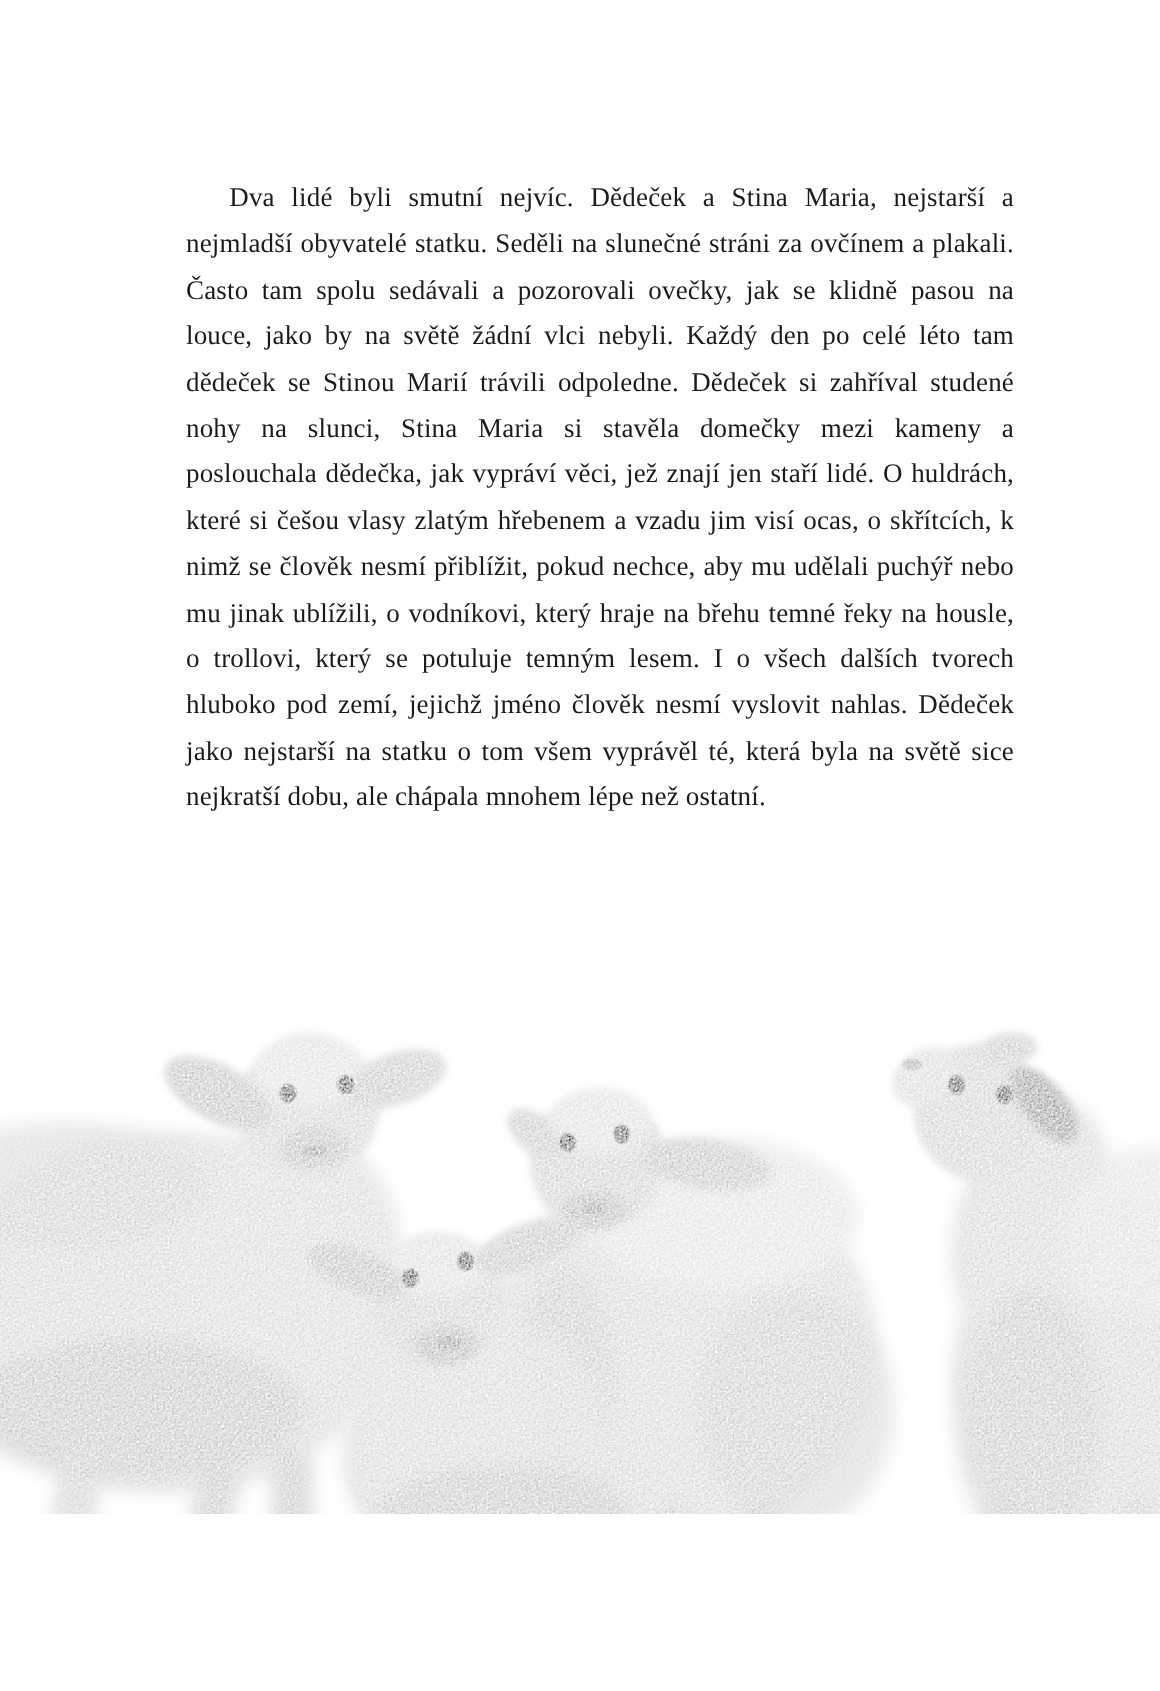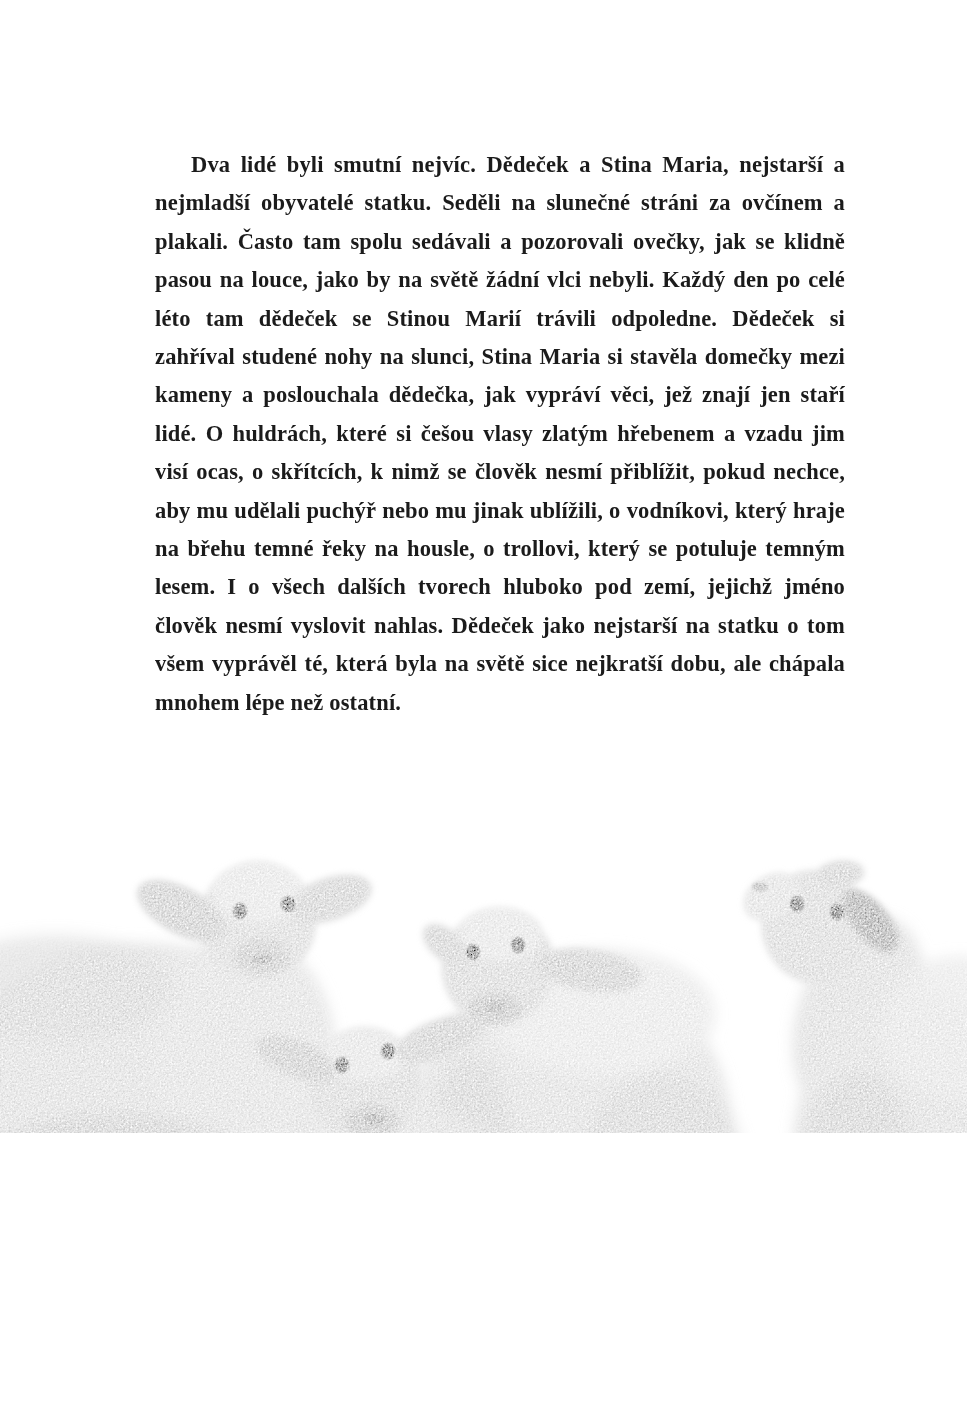--- a/index.html
+++ b/index.html
@@ -3,25 +3,24 @@
 <meta charset="utf-8">
 <style>
   html, body {
     margin: 0;
     padding: 0;
     background: #ffffff;
   }
   .page {
     position: relative;
     width: 967px;
-    height: 1133px;
+    height: 1261px;
     background: #ffffff;
     overflow: hidden;
     font-family: "Liberation Serif", serif;
-    font-weight: bold;
   }
   .body-text {
     position: absolute;
     left: 155px;
     top: 146px;
     width: 690px;
     margin: 0;
     font-size: 22.5px;
     line-height: 38.4px;
     color: #1b1b1b;

